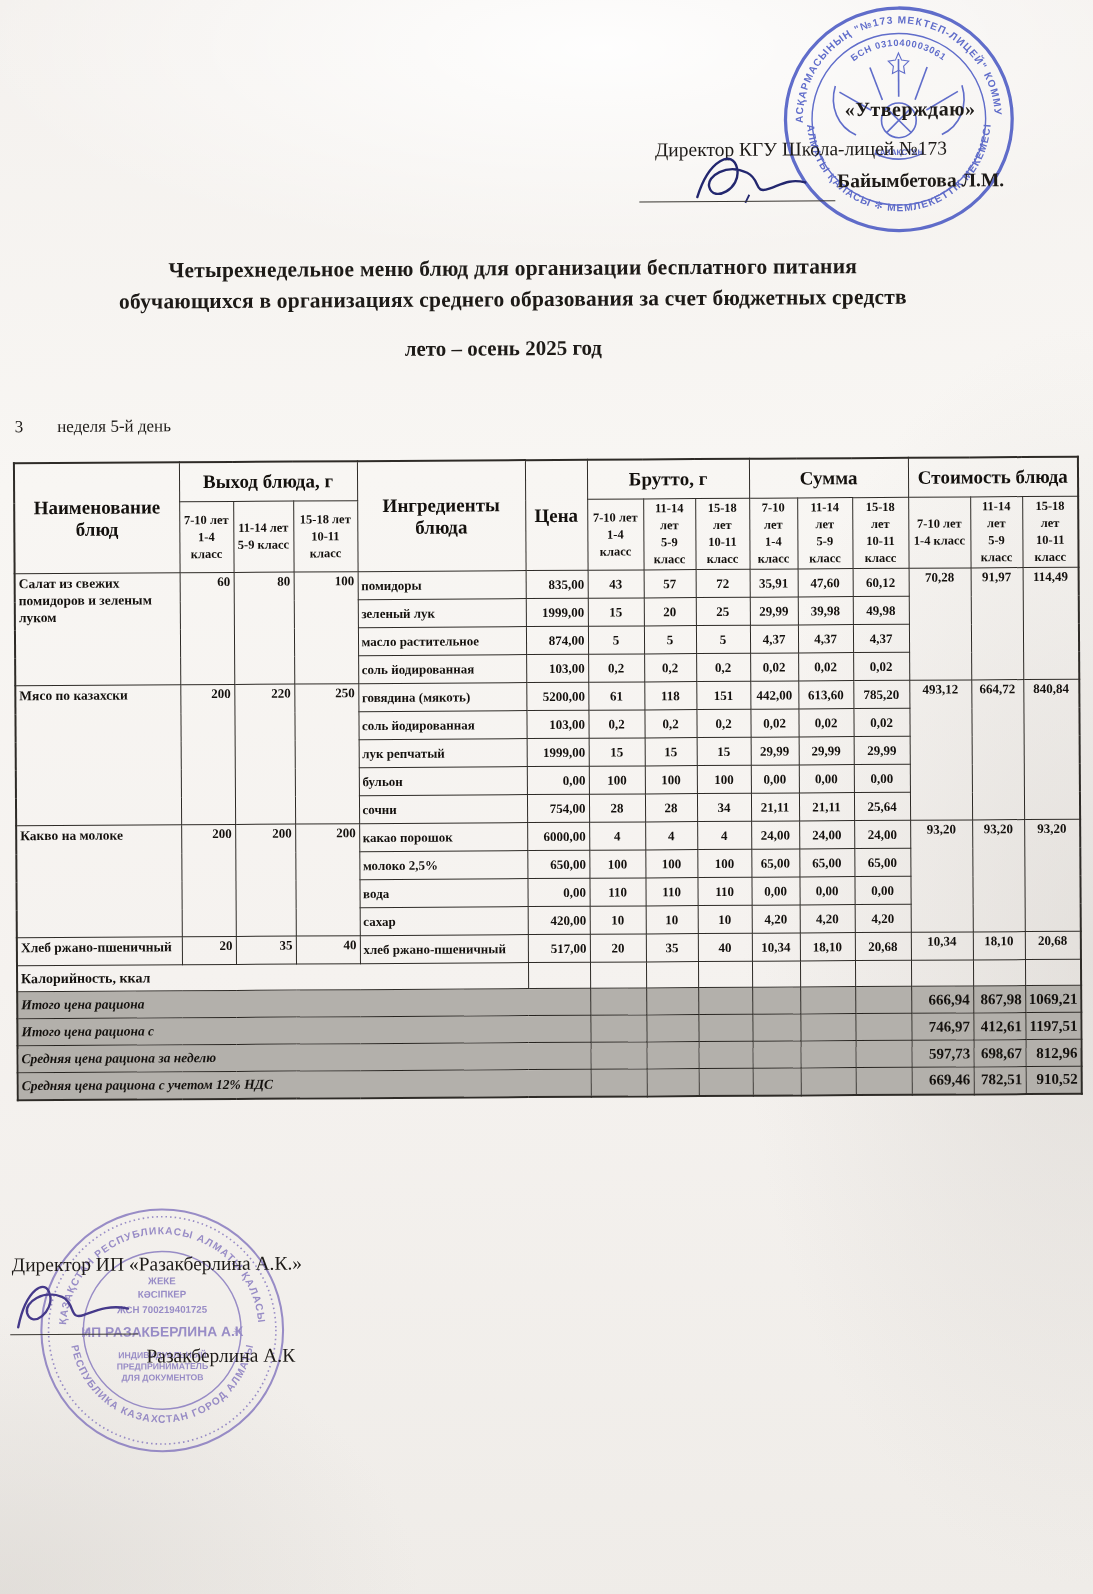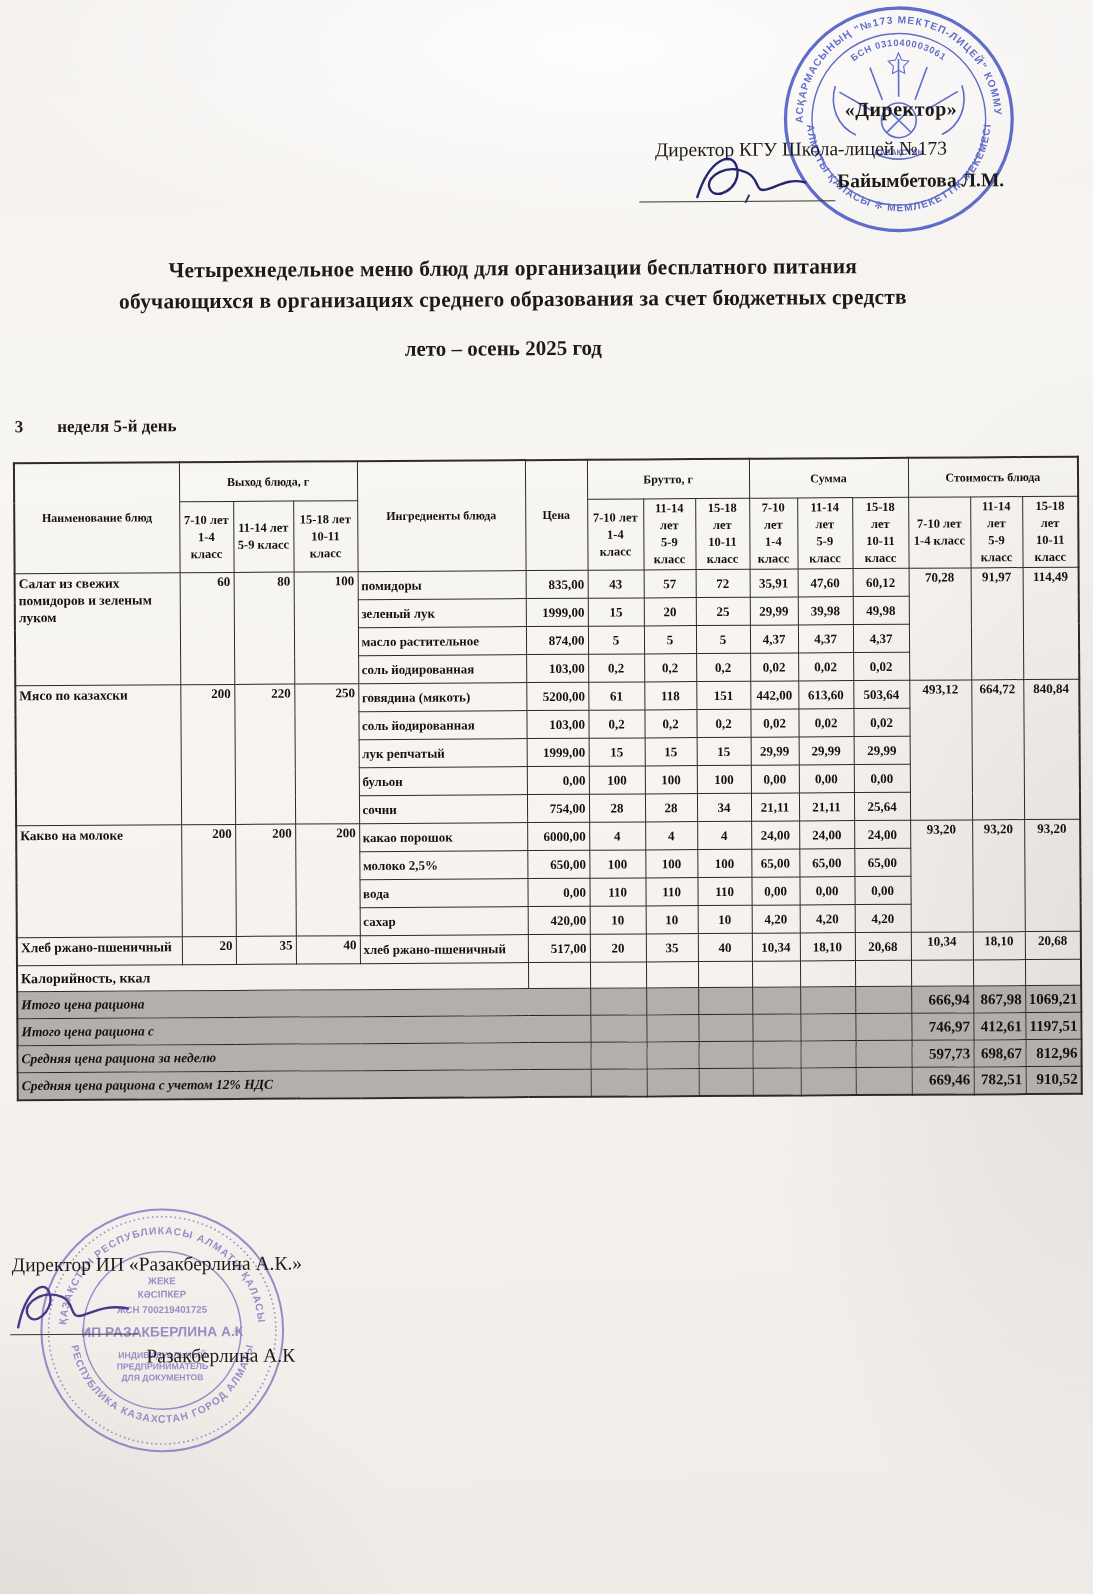--- a/index.html
+++ b/index.html
@@ -27,31 +27,31 @@
   .approval-director{position:absolute;left:658px;top:140px;font-size:19.5px;}
   .approval-name{position:absolute;left:840px;top:172px;font-size:19.5px;font-weight:bold;}
   .sig-top{position:absolute;left:688px;top:148px;width:130px;height:62px;}
   .sig-top-line{position:absolute;left:642px;top:202px;width:196px;border-bottom:1.6px solid #3a3732;}
 
   
   .title{position:absolute;left:0;top:253px;width:1030px;text-align:center;
          font-size:21.5px;font-weight:bold;line-height:31px;letter-spacing:.2px;}
   .subtitle{position:absolute;left:0;top:336px;width:1010px;text-align:center;
             font-size:21px;font-weight:bold;}
-  .section{position:absolute;left:16px;top:414px;font-size:17px;font-weight:bold;}
+  .section{position:absolute;left:16px;top:414px;font-size:17px;font-weight:normal;}
   .section .sec-num{display:inline-block;margin-right:34px;}
 
   
   .tbl-wrap{position:absolute;left:14px;top:459px;width:1066px;}
   table.menu{border-collapse:collapse;table-layout:fixed;width:1066px;
              font-size:13px;font-weight:bold;color:#14110e;}
   table.menu th,table.menu td{border:1px solid #2e2b27;padding:1px 3px;overflow:hidden;}
   table.menu{border:2px solid #2e2b27;}
   thead th{font-weight:bold;text-align:center;vertical-align:middle;}
-  .th-group{font-size:12px;height:36px;}
+  .th-group{font-size:19px;height:36px;}
   .th-sub{font-size:12.5px;height:56px;white-space:pre-line;line-height:17px;}
   td.dish-name{vertical-align:top;text-align:left;font-size:13.5px;line-height:17px;padding-top:4px;}
   td.out-val{vertical-align:top;text-align:right;padding-top:5px;}
   td.ing-name{text-align:left;font-size:13px;}
   td.price{text-align:right;padding-right:5px;}
   td.num{text-align:center;}
   td.cost{vertical-align:top;text-align:center;padding-top:5px;}
   tbody tr.ing-row{height:28px;}
   tr.cal-row{height:26px;}
   td.cal-label{text-align:left;font-size:14px;}
@@ -107,21 +107,21 @@
       <line x1="93" y1="108" x2="62" y2="90"></line>
       <line x1="147" y1="108" x2="178" y2="90"></line>
       <path d="M 78,132 C 60,124 52,104 58,84"></path>
       <path d="M 162,132 C 180,124 188,104 182,84"></path>
       <path d="M 96,150 C 112,158 128,158 144,150"></path>
       <path d="M 120,52 l 3,7 7,1 -5,5 1,7 -6,-3 -6,3 1,-7 -5,-5 7,-1 z" stroke-width="1.1"></path>
     </g>
     <text x="120" y="152" text-anchor="middle" class="stamp-center" font-size="8" fill="#3f4fc1">ҚАЗАҚСТАН</text>
   </svg>
 
-  <div class="approval-label">«Директор»</div>
+  <div class="approval-label">«Утверждаю»</div>
   <div class="approval-director">Директор КГУ Школа-лицей №173</div>
   <svg class="sig-top" viewBox="0 0 130 62">
     <path d="M12 50 C 24 12, 48 2, 52 22 C 56 42, 28 56, 24 40 C 21 29, 42 16, 62 26 C 76 33, 68 48, 84 42 C 96 38, 104 32, 120 36" stroke="#23276f" stroke-width="2.4" fill="none" stroke-linecap="round"></path>
     <path d="M60 56 l 4 -8" stroke="#23276f" stroke-width="1.8" fill="none"></path>
   </svg>
   <div class="sig-top-line"></div>
   <div class="approval-name">Байымбетова Л.М.</div>
 
   <div class="title">
     <span>Четырехнедельное меню блюд для организации бесплатного питания</span><br>
@@ -241,21 +241,21 @@
               <td rowspan="5" class="out-val">200</td>
               <td rowspan="5" class="out-val">220</td>
               <td rowspan="5" class="out-val">250</td>
               <td class="ing-name">говядина (мякоть)</td>
               <td class="price">5200,00</td>
               <td class="num">61</td>
               <td class="num">118</td>
               <td class="num">151</td>
               <td class="num">442,00</td>
               <td class="num">613,60</td>
-              <td class="num">503,64</td>
+              <td class="num">785,20</td>
               <td rowspan="5" class="cost">493,12</td>
               <td rowspan="5" class="cost">664,72</td>
               <td rowspan="5" class="cost">840,84</td>
             </tr>
             <tr class="ing-row">
               <td class="ing-name">соль йодированная</td>
               <td class="price">103,00</td>
               <td class="num">0,2</td>
               <td class="num">0,2</td>
               <td class="num">0,2</td>

